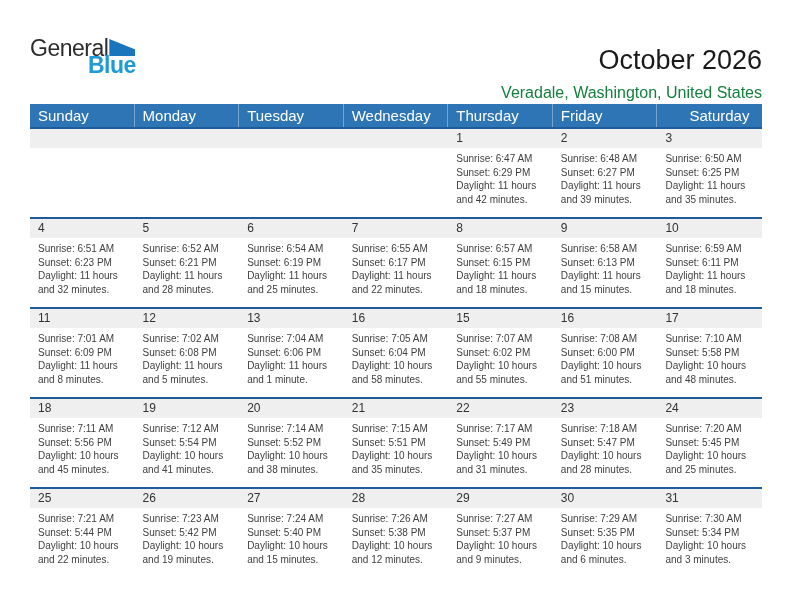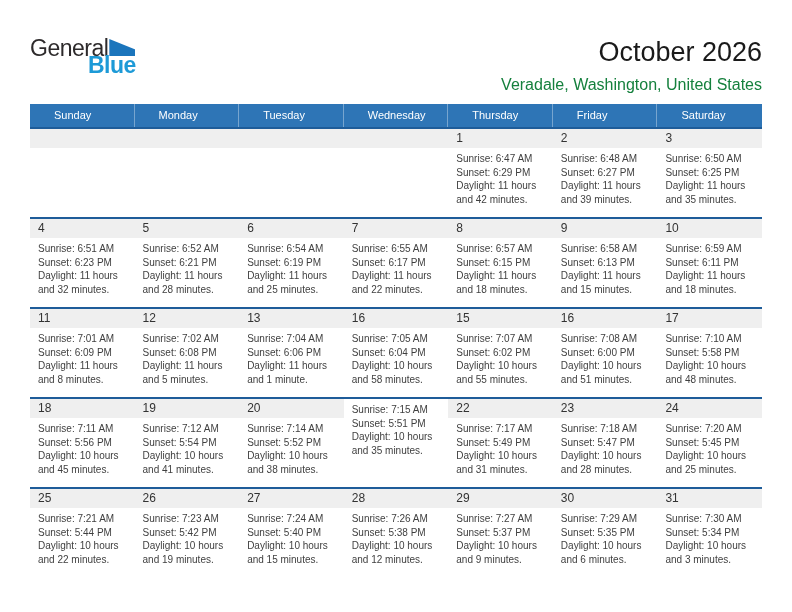--- a/index.html
+++ b/index.html
@@ -10,31 +10,31 @@
 
   
   .logo { position:absolute; left:30px; top:36px; width:140px; }
   .logo-line1 { font-size:23px; color:#2d2a2b; letter-spacing:-0.5px; font-weight:500; line-height:24px; }
   .logo-triangle { display:inline-block; width:26px; height:17px; margin-left:1px; vertical-align:baseline;
                    background:var(--logo-triangle,#1B75BC);
                    clip-path:polygon(0 0, 100% 62%, 100% 100%, 0 100%); }
   .logo-line2 { font-size:23px; color:var(--logo-blue,#1D9AD7); letter-spacing:-0.5px; font-weight:700;
                 margin-top:-7px; padding-left:58px; line-height:24px; }
 
-  .title-block { position:absolute; right:30px; top:36px; text-align:right; width:500px; }
+  .title-block { position:absolute; right:30px; top:44px; text-align:right; width:500px; }
   .cal-title { font-size:27px; color:#1a1a1a; font-weight:400; line-height:32px; }
   .cal-subtitle { font-size:16px; color:#15803d; font-weight:400; margin-top:8px; }
 
   
   .calendar { position:absolute; left:30px; top:104px; width:732px; }
 
   .weekday-row { display:grid; grid-template-columns:repeat(7,1fr); background:var(--header-bar,#2E75B6); height:23px; }
-  .weekday-cell { color:#ffffff; font-size:11px; line-height:23px; padding-left:24px;
+  .weekday-cell { color:#ffffff; font-size:15px; line-height:23px; padding-left:8px;
                   border-right:1px solid rgba(255,255,255,0.35); overflow:hidden; }
-  .weekday-cell:last-child { border-right:none; }
+  .weekday-cell:last-child { border-right:none;margin-left:24px; }
 
   .week-row { display:grid; grid-template-columns:repeat(7,1fr); border-top:2px solid var(--row-divider,#1E5C99); height:90px; }
   .day-cell { overflow:hidden; }
   .day-num { background:var(--date-strip,#EFEFEF); height:19px; line-height:19px; font-size:12px; color:#333333; padding-left:8px; }
   .day-body { padding:4px 4px 0 8px; }
   .cell-line { font-size:10px; line-height:13.6px; color:#3f3f3f; white-space:nowrap; }
 </style>
 </head>
 <body>
 
@@ -256,20 +256,21 @@
           <div class="day-cell">
             <div class="day-num">20</div>
             <div class="day-body">
               <div class="cell-line">Sunrise: 7:14 AM</div>
               <div class="cell-line">Sunset: 5:52 PM</div>
               <div class="cell-line">Daylight: 10 hours</div>
               <div class="cell-line">and 38 minutes.</div>
             </div>
           </div>
           <div class="day-cell">
+            <div class="day-num">21</div>
             <div class="day-body">
               <div class="cell-line">Sunrise: 7:15 AM</div>
               <div class="cell-line">Sunset: 5:51 PM</div>
               <div class="cell-line">Daylight: 10 hours</div>
               <div class="cell-line">and 35 minutes.</div>
             </div>
           </div>
           <div class="day-cell">
             <div class="day-num">22</div>
             <div class="day-body">

